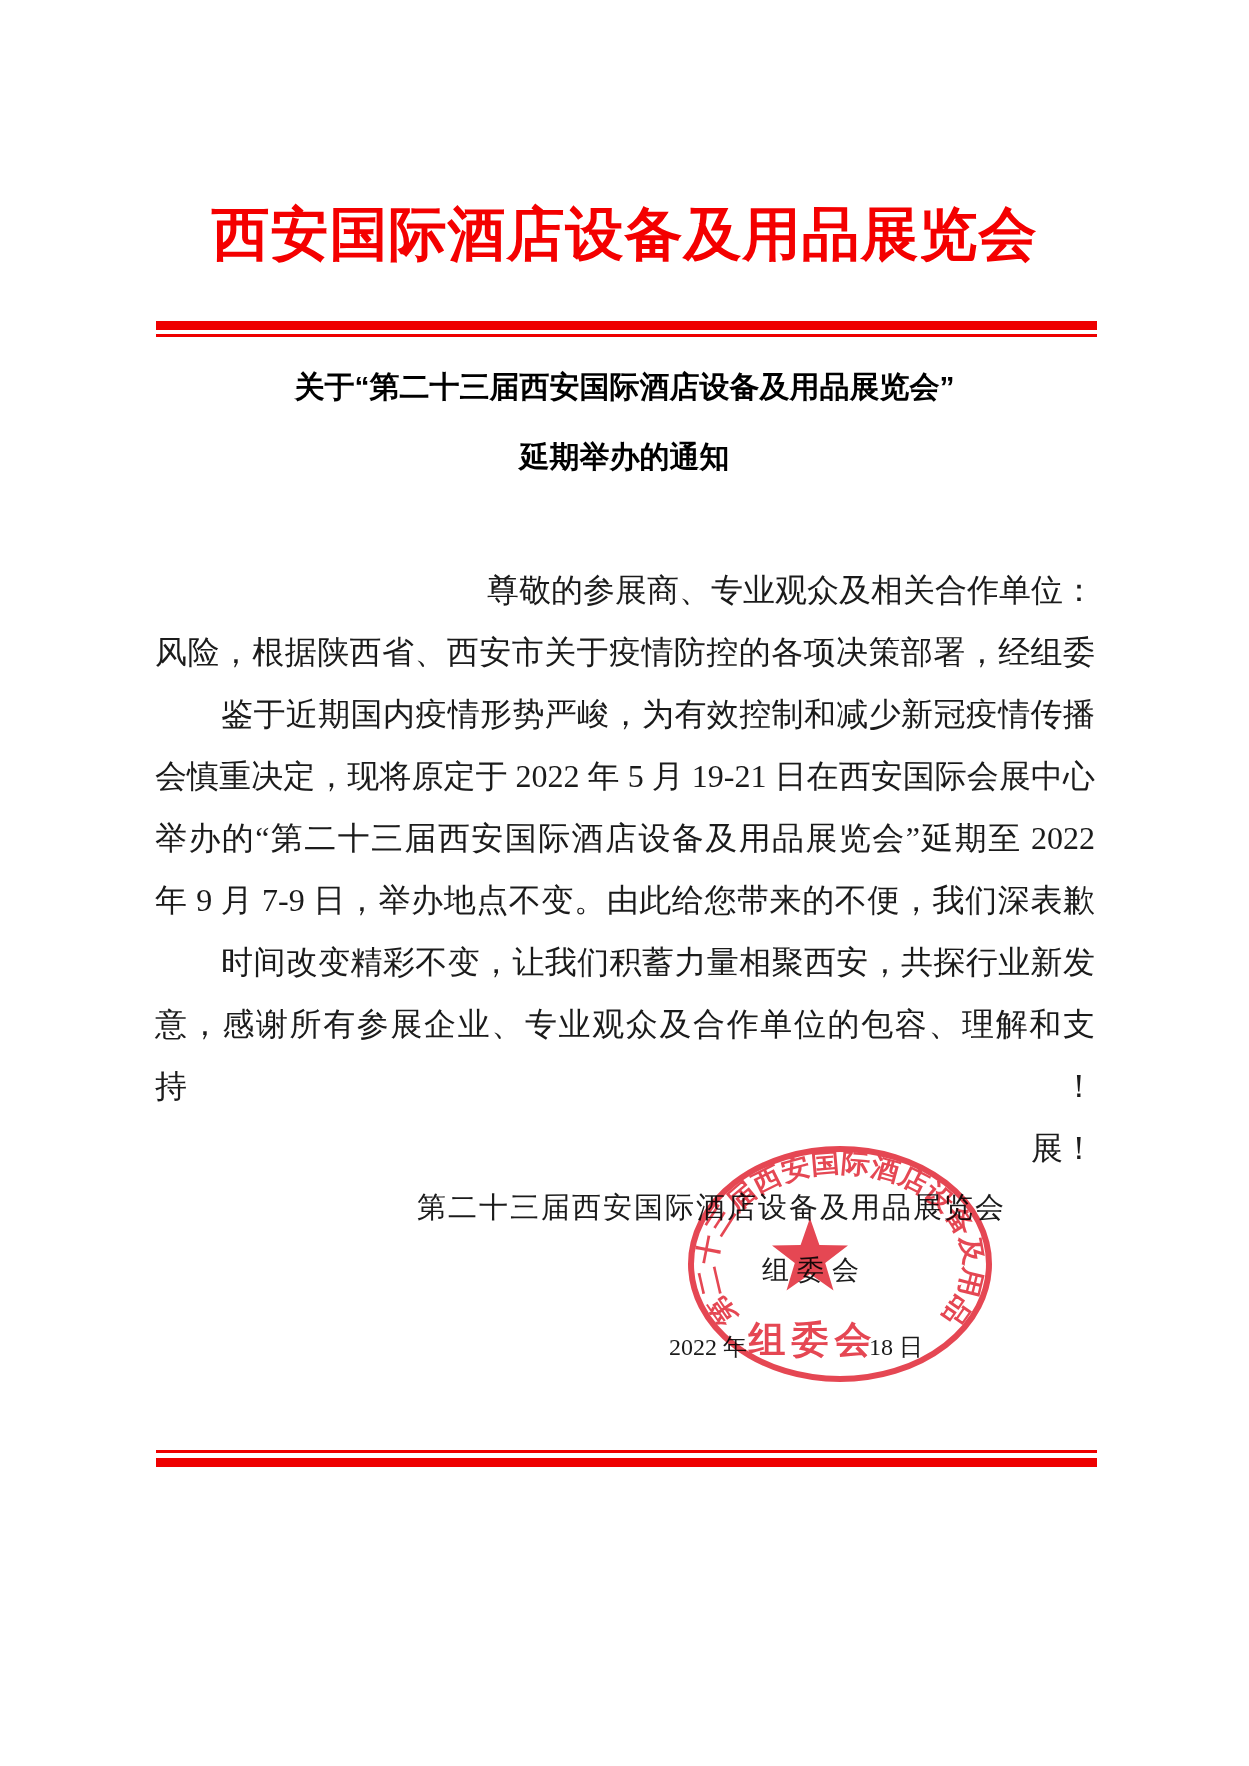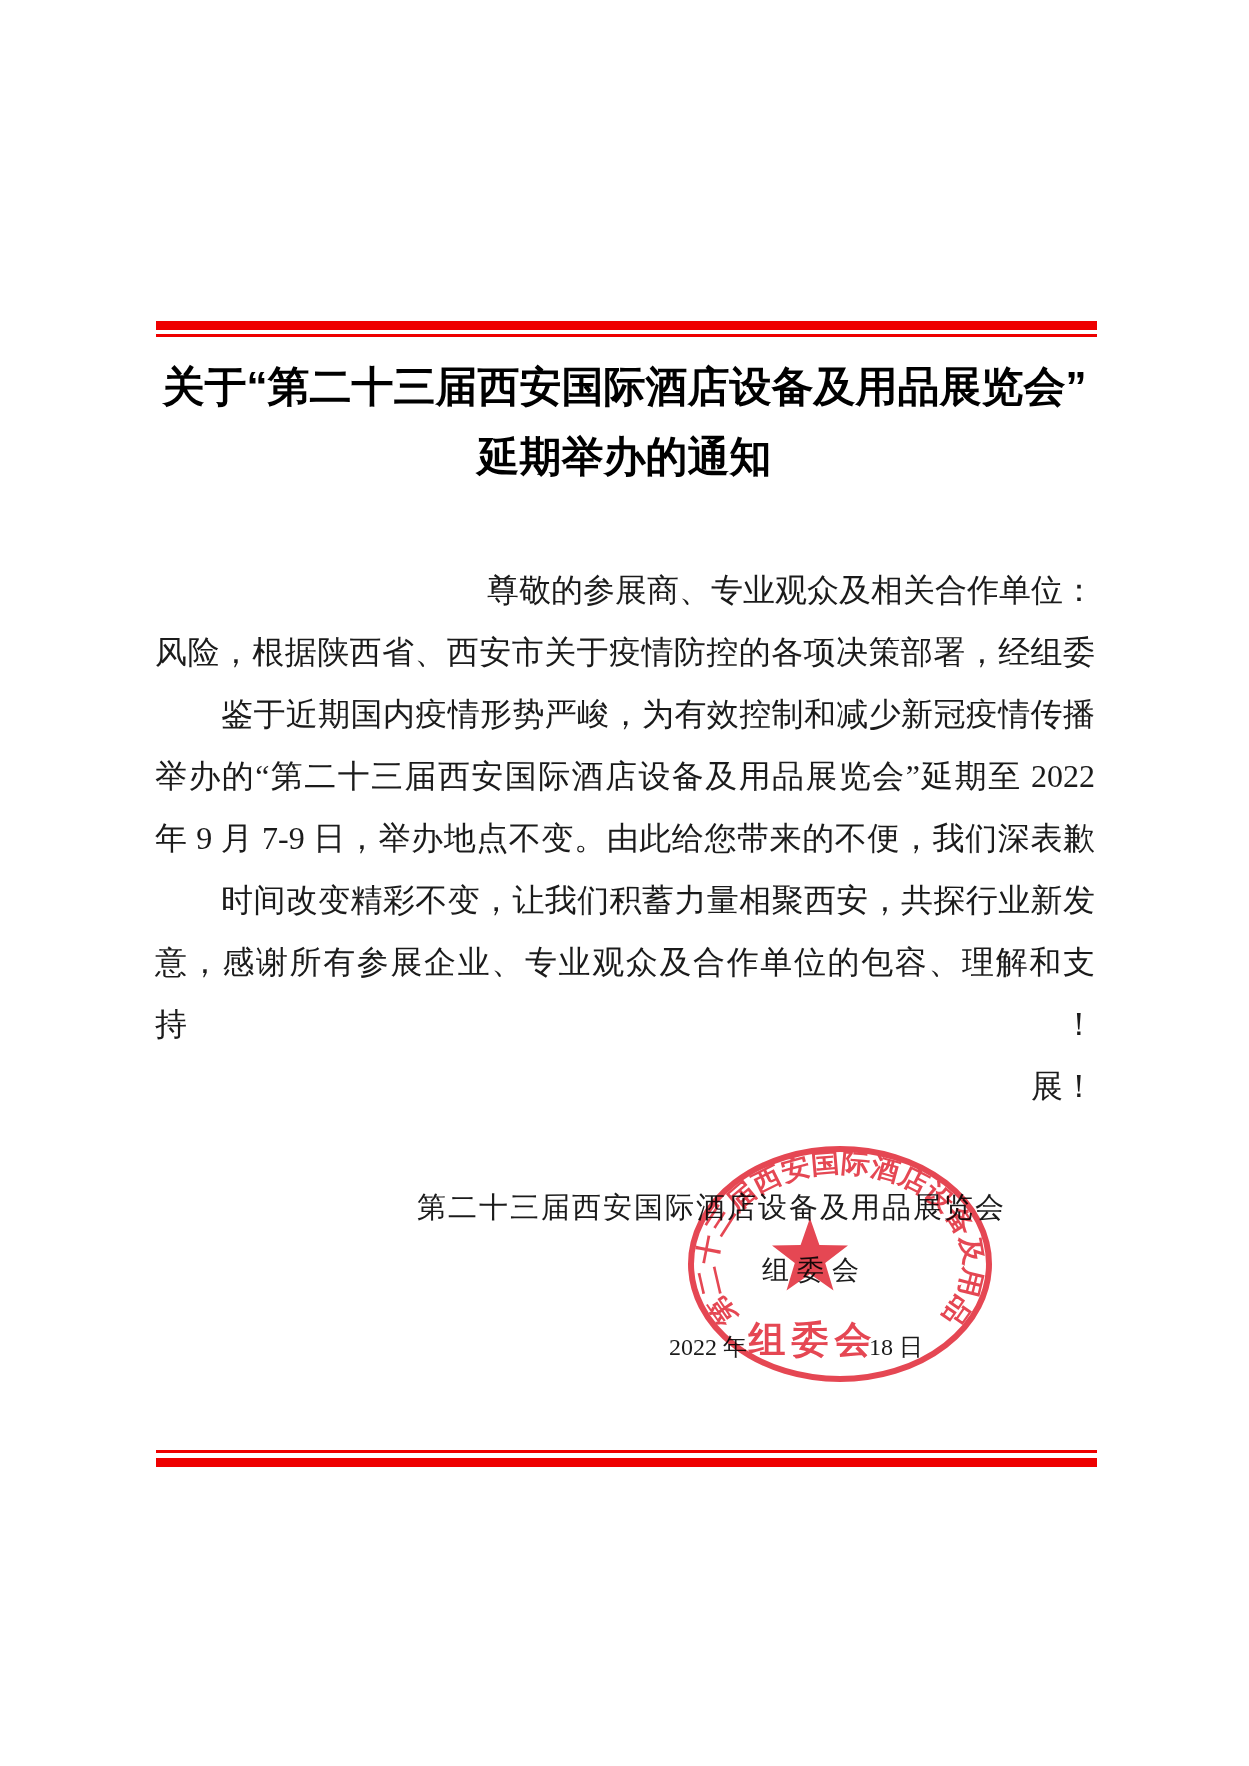--- a/index.html
+++ b/index.html
@@ -25,21 +25,21 @@
   .rule{position:absolute;left:156px;width:941px;}
   .rule-top-thick{top:321px;height:9px;background:#ee0000;}
   .rule-top-thin{top:334px;height:3px;background:#ee0000;}
   .rule-bot-thin{top:1450px;height:3px;background:#ee0000;}
   .rule-bot-thick{top:1458px;height:9px;background:#ee0000;}
   .heading{
     position:absolute;top:352px;left:0;width:1249px;
     text-align:center;
     font-family:"Liberation Sans","DejaVu Sans",sans-serif;
     font-weight:bold;
-    font-size:42px;
+    font-size:30px;
     line-height:70px;
     color:#000;
   }
   .body-block{
     position:absolute;left:155px;top:559px;width:940px;
     font-size:32px;line-height:62px;
   }
   .bl{
     text-align:justify;
     text-align-last:justify;
@@ -63,33 +63,35 @@
     mix-blend-mode:multiply;
     opacity:.9;
     pointer-events:none;
   }
 </style>
 </head>
 <body>
 
 <div class="page">
 
+  <div class="doc-title">西安国际酒店设备及用品展览会</div>
 
   <div class="rule rule-top-thick"></div>
   <div class="rule rule-top-thin"></div>
 
   <div class="heading">
     <div>关于“第二十三届西安国际酒店设备及用品展览会”</div>
     <div>延期举办的通知</div>
   </div>
 
   <div class="body-block">
     <div class="bl-left">尊敬的参展商、专业观众及相关合作单位：</div>
     <div class="bl">风险，根据陕西省、西安市关于疫情防控的各项决策部署，经组委</div>
     <div class="bl indent">鉴于近期国内疫情形势严峻，为有效控制和减少新冠疫情传播</div>
+    <div class="bl">会慎重决定，现将原定于 2022 年 5 月 19-21 日在西安国际会展中心</div>
     <div class="bl">举办的“第二十三届西安国际酒店设备及用品展览会”延期至 2022</div>
     <div class="bl">年 9 月 7-9 日，举办地点不变。由此给您带来的不便，我们深表歉</div>
     <div class="bl indent">时间改变精彩不变，让我们积蓄力量相聚西安，共探行业新发</div>
     <div class="bl">意，感谢所有参展企业、专业观众及合作单位的包容、理解和支持！</div>
     <div class="bl-left">展！</div>
   </div>
 
   <div class="sig-org">第二十三届西安国际酒店设备及用品展览会</div>
   <div class="sig-committee">组委会</div>
   <div class="date-part date-year">2022 年</div>

